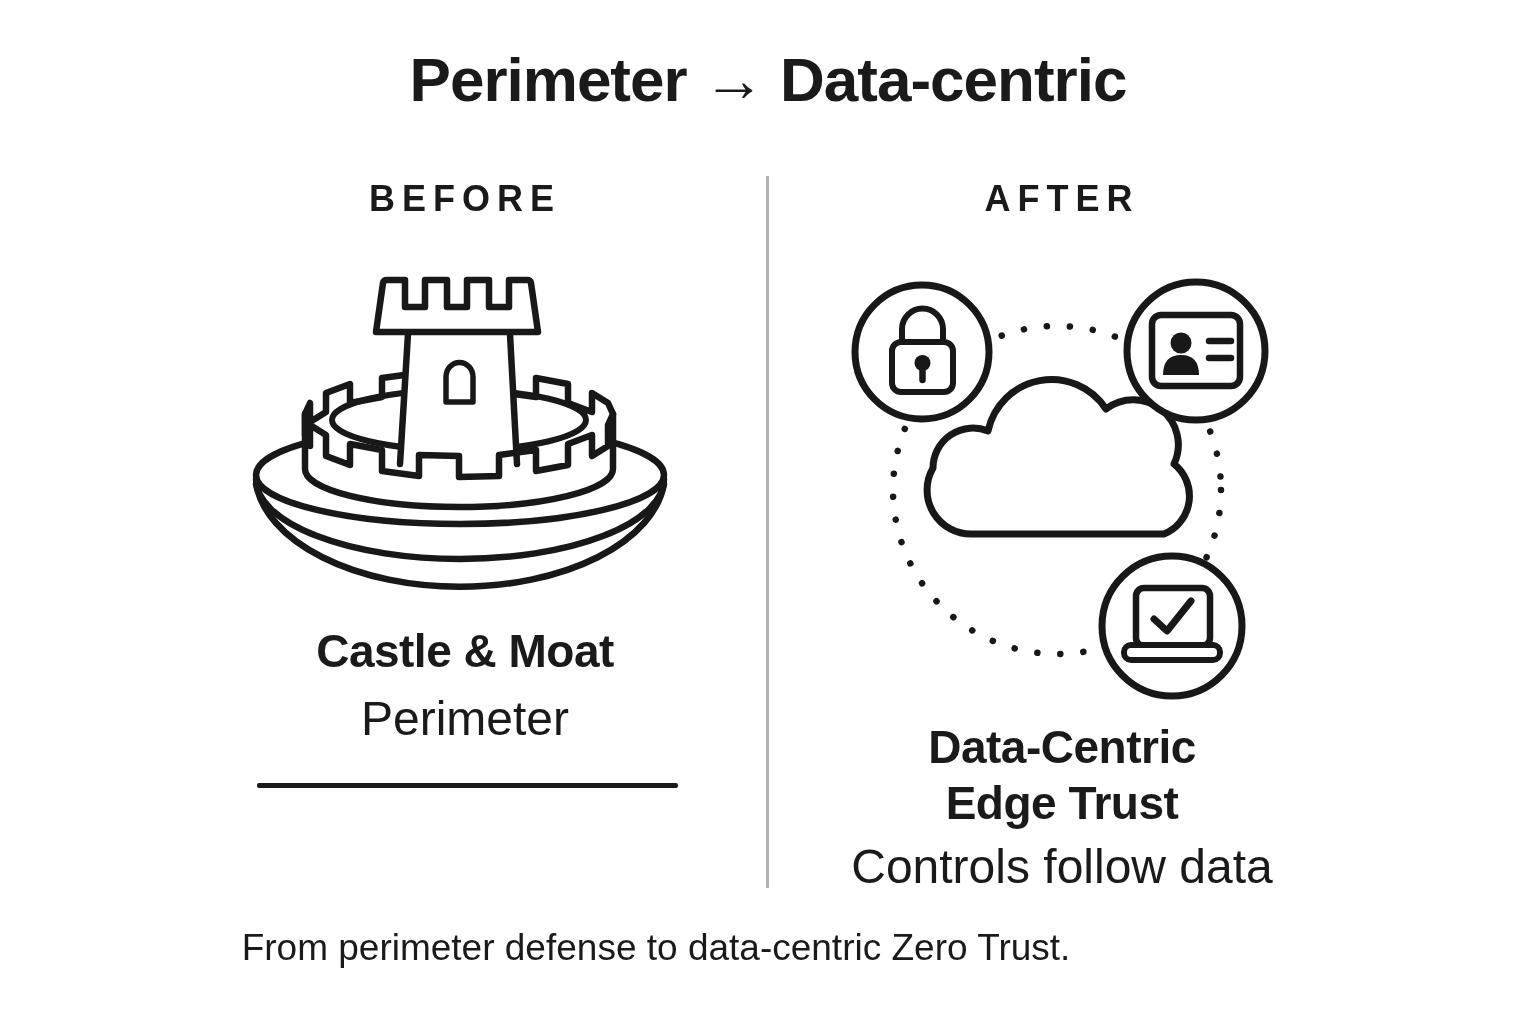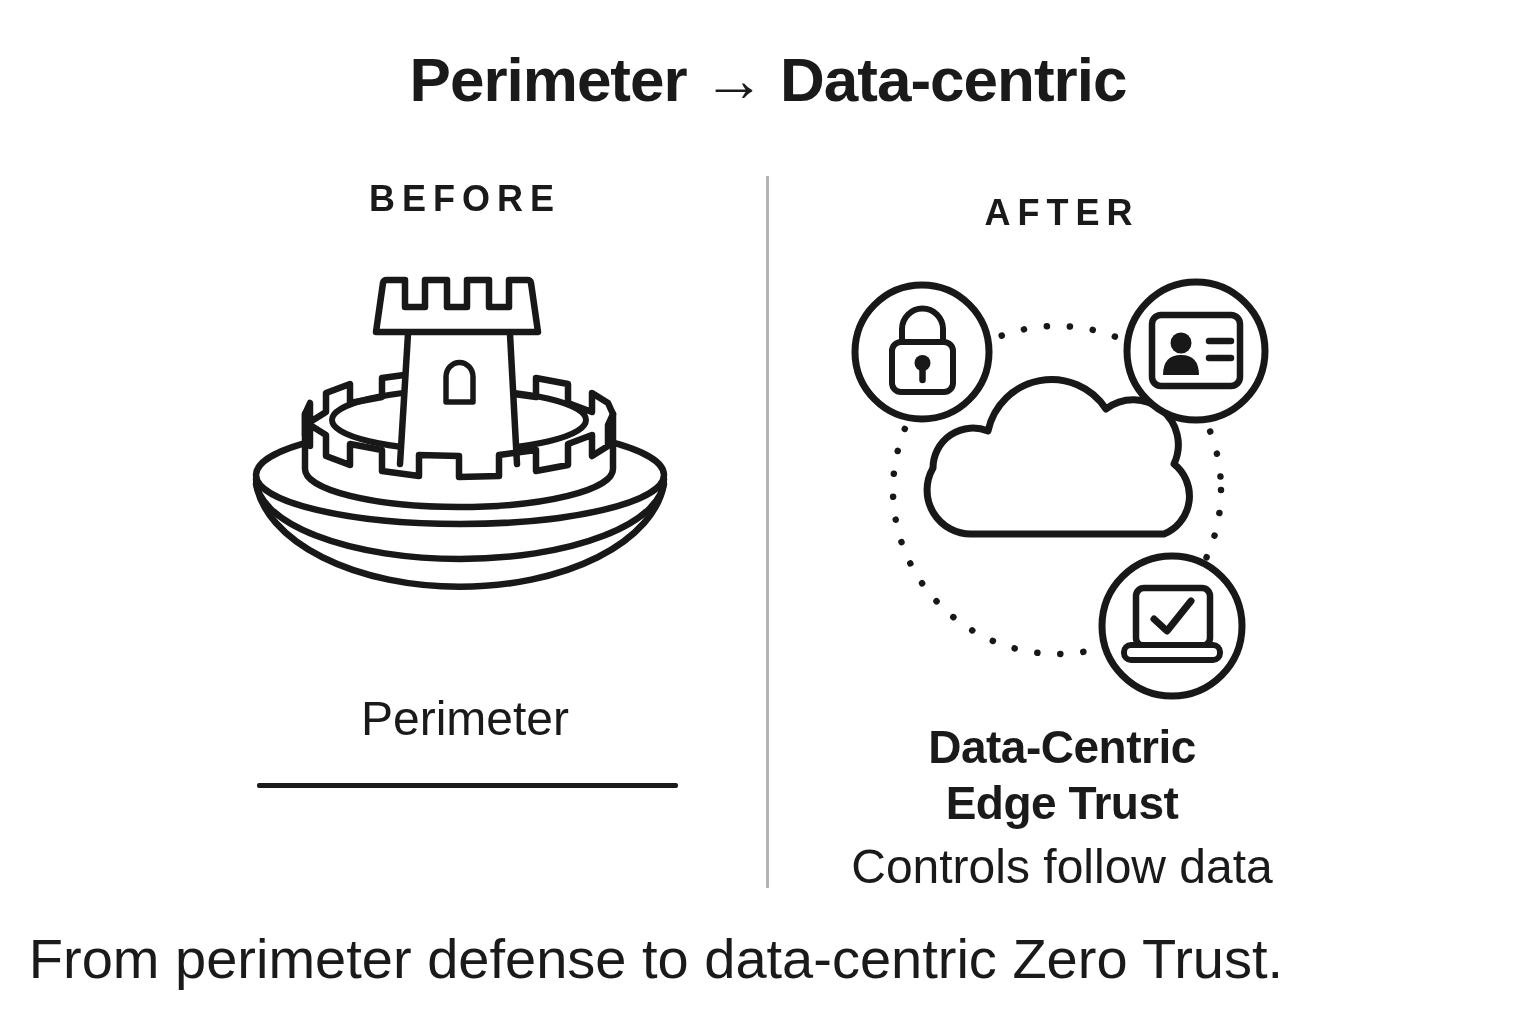--- a/index.html
+++ b/index.html
@@ -17,42 +17,42 @@
   .abs{position:absolute;}
   .ctr{text-align:center;}
   #title{
     left:0;top:44px;width:1536px;
     font-size:62px;font-weight:700;letter-spacing:-1px;line-height:1.15;
   }
   .col-label{
     font-size:36px;font-weight:700;letter-spacing:7px;line-height:1.15;
   }
   #before-label{left:180px;top:178px;width:570px;}
-  #after-label{left:800px;top:192px;width:524px;}
+  #after-label{left:800px;top:178px;width:524px;}
   #v-divider{
     left:766px;top:176px;width:3px;height:712px;background:var(--divider);
   }
   #castle-art{left:250px;top:272px;}
   #after-art{left:840px;top:268px;}
   .heading{
     font-size:46px;font-weight:700;letter-spacing:-0.5px;line-height:1.22;
   }
   #before-heading{left:180px;top:623px;width:570px;}
   #after-heading{left:800px;top:719px;width:524px;}
   .subheading{
     font-size:48px;font-weight:400;line-height:1.15;
   }
   #before-sub{left:180px;top:691px;width:570px;}
   #after-sub{left:800px;top:839px;width:524px;}
   #before-divider{
     left:257px;top:783px;width:421px;height:5px;background:var(--ink);border-radius:2px;
   }
   #before-foot{left:180px;top:818px;width:570px;font-size:40px;line-height:1.15;}
   #caption{
-    left:0;top:927px;width:1312px;font-size:56px;font-weight:400;line-height:1.15;
+    left:0;top:927px;width:1312px;font-size:37px;font-weight:400;line-height:1.15;
   }
   svg .ln{fill:none;stroke:var(--stroke);stroke-linejoin:round;stroke-linecap:round;}
   svg .fw{fill:#fff;stroke:var(--stroke);stroke-linejoin:round;stroke-linecap:round;}
   svg .solid{fill:var(--stroke);stroke:none;}
 </style>
 </head>
 <body>
 
 <div id="stage">
 
@@ -101,20 +101,21 @@
       <path class="ln" d="M 369 73 L 391 73 M 369 90 L 391 90" stroke-width="6.5"></path>
     </g>
     <g>
       <circle class="fw" cx="332" cy="358" r="70" stroke-width="7"></circle>
       <rect class="fw" x="296" y="320" width="74" height="58" rx="8" stroke-width="6.5"></rect>
       <path class="ln" d="M 314 351 L 327 363 L 351 333" stroke-width="7"></path>
       <rect class="fw" x="284" y="377" width="96" height="15" rx="7" stroke-width="6"></rect>
     </g>
   </svg>
 
+  <div id="before-heading" class="abs ctr heading">Castle &amp; Moat</div>
   <div id="before-sub" class="abs ctr subheading">Perimeter</div>
   <div id="before-divider" class="abs"></div>
 
   <div id="after-heading" class="abs ctr heading">
     <div>Data-Centric</div>
     <div>Edge Trust</div>
   </div>
   <div id="after-sub" class="abs ctr subheading">Controls follow data</div>
 
   <div id="caption" class="abs ctr">From perimeter defense to data-centric Zero Trust.</div>

